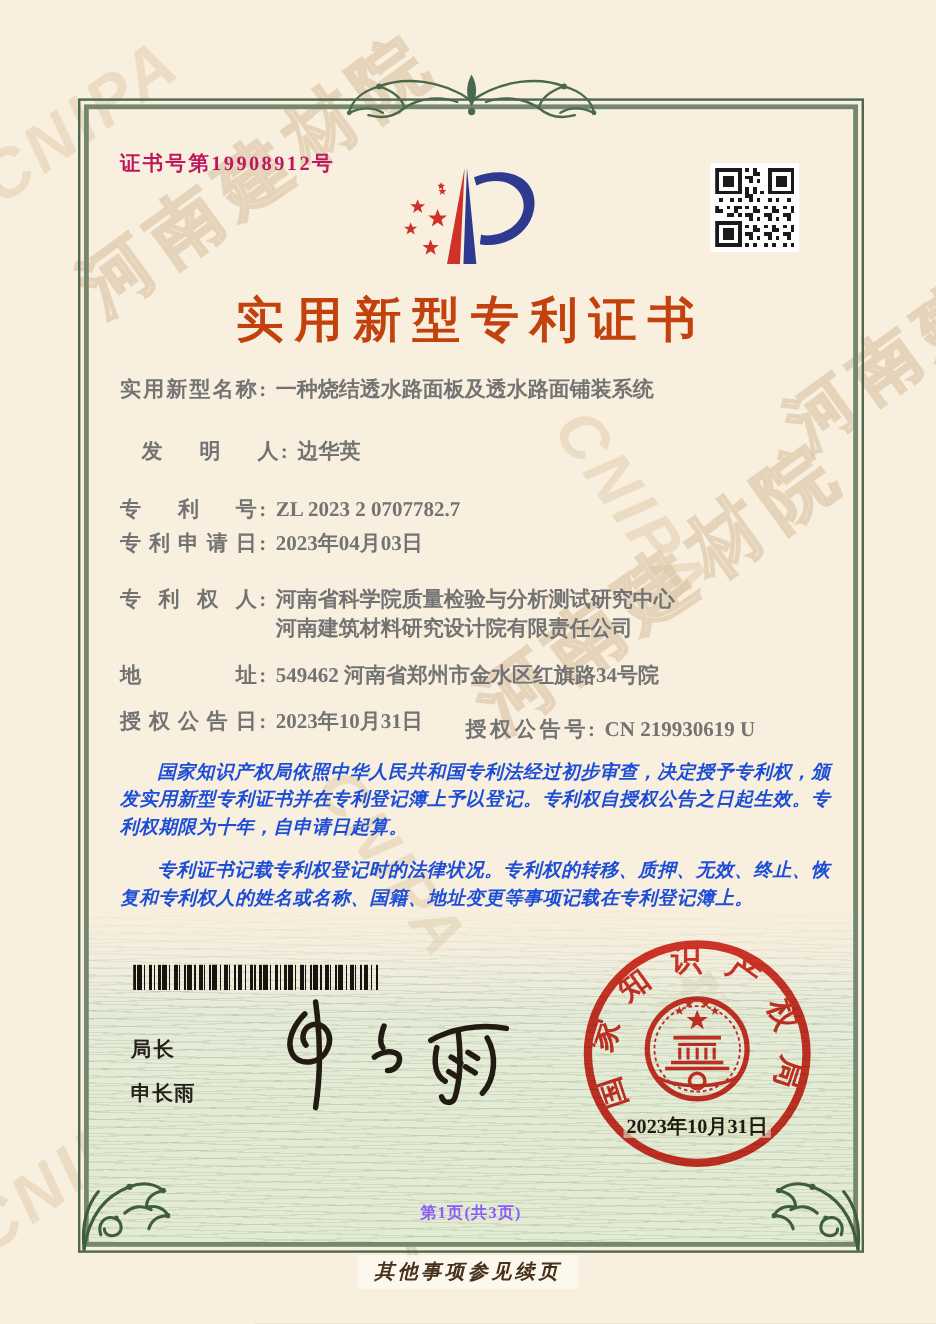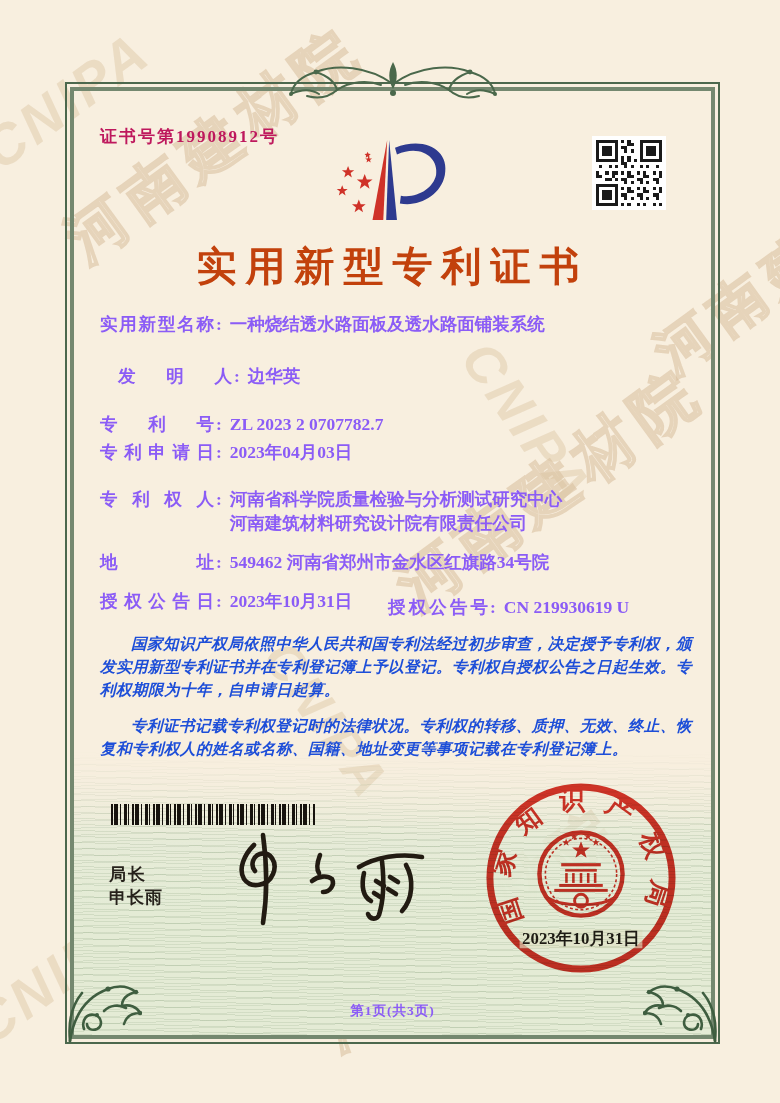--- a/index.html
+++ b/index.html
@@ -32,21 +32,21 @@
 
   
   .cert-no{position:absolute;left:26px;top:34px;font-size:17px;font-weight:bold;color:#be185d;letter-spacing:2px;}
   .logo{position:absolute;left:251px;top:45px;width:140px;height:88px;}
   .qr-box{position:absolute;left:518px;top:45px;width:74px;height:74px;background:#fff;padding:4px;box-sizing:border-box;}
   .qr-box svg{width:100%;height:100%;display:block;shape-rendering:crispEdges;}
 
   .title{position:absolute;left:0;right:0;top:148px;text-align:center;
          font-size:40px;font-weight:bold;color:#c2410c;letter-spacing:9px;}
 
-  .frow{position:absolute;left:26px;font-size:17.5px;font-weight:bold;color:#8b5cf6;line-height:24px;}
+  .frow{position:absolute;left:26px;font-size:17.5px;font-weight:bold;color:#737373;line-height:24px;}
   .flabel{display:inline-block;width:114px;text-align:justify;text-align-last:justify;vertical-align:top;}
   .fsep{display:inline-block;margin:0 8px 0 2px;vertical-align:top;}
   .fval{display:inline-block;vertical-align:top;max-width:440px;}
   .fval .line{display:block;}
   .frow.r1{top:221px;} .frow.r2{top:273px;margin-left:18px;} .frow.r3{top:321px;} .frow.r4{top:349px;}
   .frow.r5{top:396px;} .frow.r6{top:459px;} .frow.r7{top:498px;}
   .frow.r7b{left:314px;top:504px;}
   .frow.r7b .flabel{width:100px;}
 
   .para{position:absolute;left:26px;width:592px;font-size:15.5px;line-height:23px;color:#1d4ed8;
@@ -56,21 +56,21 @@
   .barcode{position:absolute;left:37px;top:713px;width:204px;height:21px;
      background:repeating-linear-gradient(90deg,
        #17130e 0 2px, transparent 2px 3px,
        #17130e 3px 7px, transparent 7px 9px,
        #17130e 9px 10px, transparent 10px 13px,
        #17130e 13px 16px, transparent 16px 17px,
        #17130e 17px 18px, transparent 18px 21px);}
 
   .officer{position:absolute;left:35px;top:772px;font-family:"Liberation Sans",sans-serif;
            font-weight:bold;color:#26211b;font-size:17px;}
-  .officer .o-title{display:block;margin-bottom:0;letter-spacing:2px;}
+  .officer .o-title{display:block;margin-bottom:14px;letter-spacing:2px;}
   .officer .o-name{display:block;letter-spacing:1px;}
 
   .signature{position:absolute;left:150px;top:738px;width:215px;height:100px;}
 
   .seal{position:absolute;left:408px;top:688px;width:198px;height:198px;mix-blend-mode:multiply;opacity:.95;}
 
   .page-indicator{position:absolute;left:0;right:0;top:911px;text-align:center;
                   font-size:13.5px;font-weight:bold;color:#8b5cf6;letter-spacing:1px;}
 
   .note{position:absolute;left:0;right:0;top:1046px;text-align:center;z-index:1;}
@@ -432,13 +432,16 @@
           <path d="M64,118 C78,130 122,130 136,118" fill="none" stroke="#d0281c" stroke-width="3"></path>
         </g>
         <rect x="38" y="152" width="124" height="19" fill="rgba(250,245,234,.65)"></rect>
         <text x="100" y="167" text-anchor="middle" font-family="Liberation Serif,serif" font-size="17" font-weight="bold" fill="#16110b">2023年10月31日</text>
       </svg>
 
       <div class="page-indicator">第1页(共3页)</div>
     </div>
   </div>
 
+  <div class="note">
+    <span>其他事项参见续页</span>
+  </div>
 </div>
 
 </body></html>

